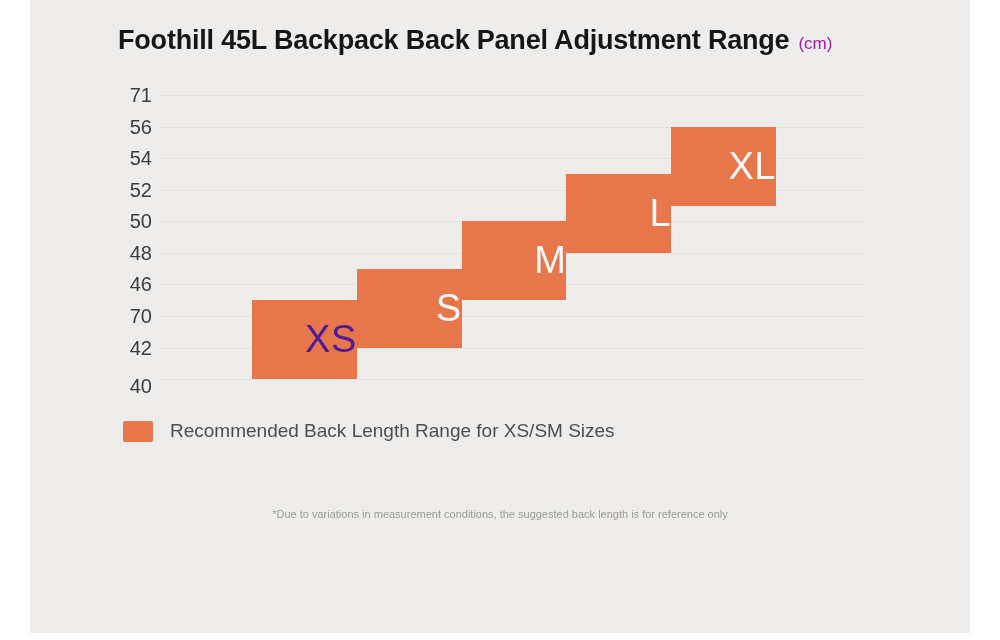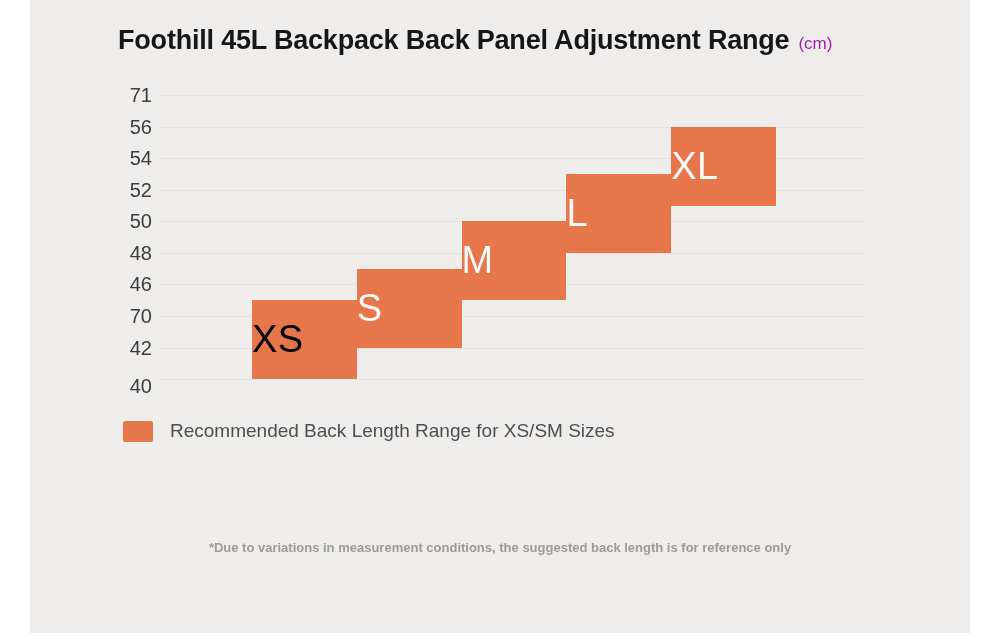--- a/index.html
+++ b/index.html
@@ -17,28 +17,28 @@
     display:flex;align-items:baseline;gap:9px;white-space:nowrap;
   }
   .title{font-size:27px;font-weight:700;color:#161616;letter-spacing:-0.2px;}
   .unit{font-size:17px;font-weight:400;color:#a21caf;}
   .chart{position:absolute;left:0;top:0;width:100%;height:100%;}
   .gridline{position:absolute;left:130px;width:705px;height:1px;background:#e3e2df;}
   .ytick{
     position:absolute;left:40px;width:82px;text-align:right;
     font-size:20px;line-height:26px;color:#3d3d3d;
   }
-  .bar{position:absolute;display:flex;align-items:center;justify-content:flex-start;}
+  .bar{position:absolute;display:flex;align-items:center;justify-content:flex-end;}
   .bar-label{font-size:38px;font-weight:400;letter-spacing:0.5px;}
   .legend{position:absolute;left:93px;top:420px;display:flex;align-items:center;gap:17px;}
   .swatch{width:30px;height:21px;border-radius:2px;flex:0 0 auto;}
   .legend-label{font-size:19px;color:#4e4e4e;}
   .footnote{
-    position:absolute;left:0;top:540px;width:100%;text-align:center;
-    font-size:13px;color:#9c9b99;font-weight:bold;
+    position:absolute;left:0;top:508px;width:100%;text-align:center;
+    font-size:11px;color:#9c9b99;
   }
 </style>
 </head>
 <body style="background: rgb(255, 255, 255);">
 
 <div class="panel" style="background: rgb(238, 237, 235);">
 
   <div class="title-row">
     <span class="title">Foothill 45L Backpack Back Panel Adjustment Range</span>
     <span class="unit">(cm)</span>
@@ -59,21 +59,21 @@
       <div class="ytick" style="top: 239.9px;">48</div>
       <div class="gridline" style="top: 284.48px; background: rgb(227, 226, 223);"></div>
       <div class="ytick" style="top: 271.48px;">46</div>
       <div class="gridline" style="top: 316.06px; background: rgb(227, 226, 223);"></div>
       <div class="ytick" style="top: 303.06px;">70</div>
       <div class="gridline" style="top: 347.64px; background: rgb(227, 226, 223);"></div>
       <div class="ytick" style="top: 334.64px;">42</div>
       <div class="gridline" style="top: 379.22px; background: rgb(227, 226, 223);"></div>
       <div class="ytick" style="top: 373px;">40</div>
       <div class="bar" style="left: 222px; width: 104.8px; top: 300.27px; height: 78.95px; background: rgb(231, 118, 75);">
-        <span class="bar-label" style="color: #000000;">XS</span>
+        <span class="bar-label" style="color: #4c1d95;">XS</span>
       </div>
       <div class="bar" style="left: 326.8px; width: 104.8px; top: 268.69px; height: 78.95px; background: rgb(231, 118, 75);">
         <span class="bar-label" style="color: rgb(251, 249, 247);">S</span>
       </div>
       <div class="bar" style="left: 431.6px; width: 104.8px; top: 221.32px; height: 78.95px; background: rgb(231, 118, 75);">
         <span class="bar-label" style="color: rgb(251, 249, 247);">M</span>
       </div>
       <div class="bar" style="left: 536.4px; width: 104.8px; top: 173.95px; height: 78.95px; background: rgb(231, 118, 75);">
         <span class="bar-label" style="color: rgb(251, 249, 247);">L</span>
       </div>

